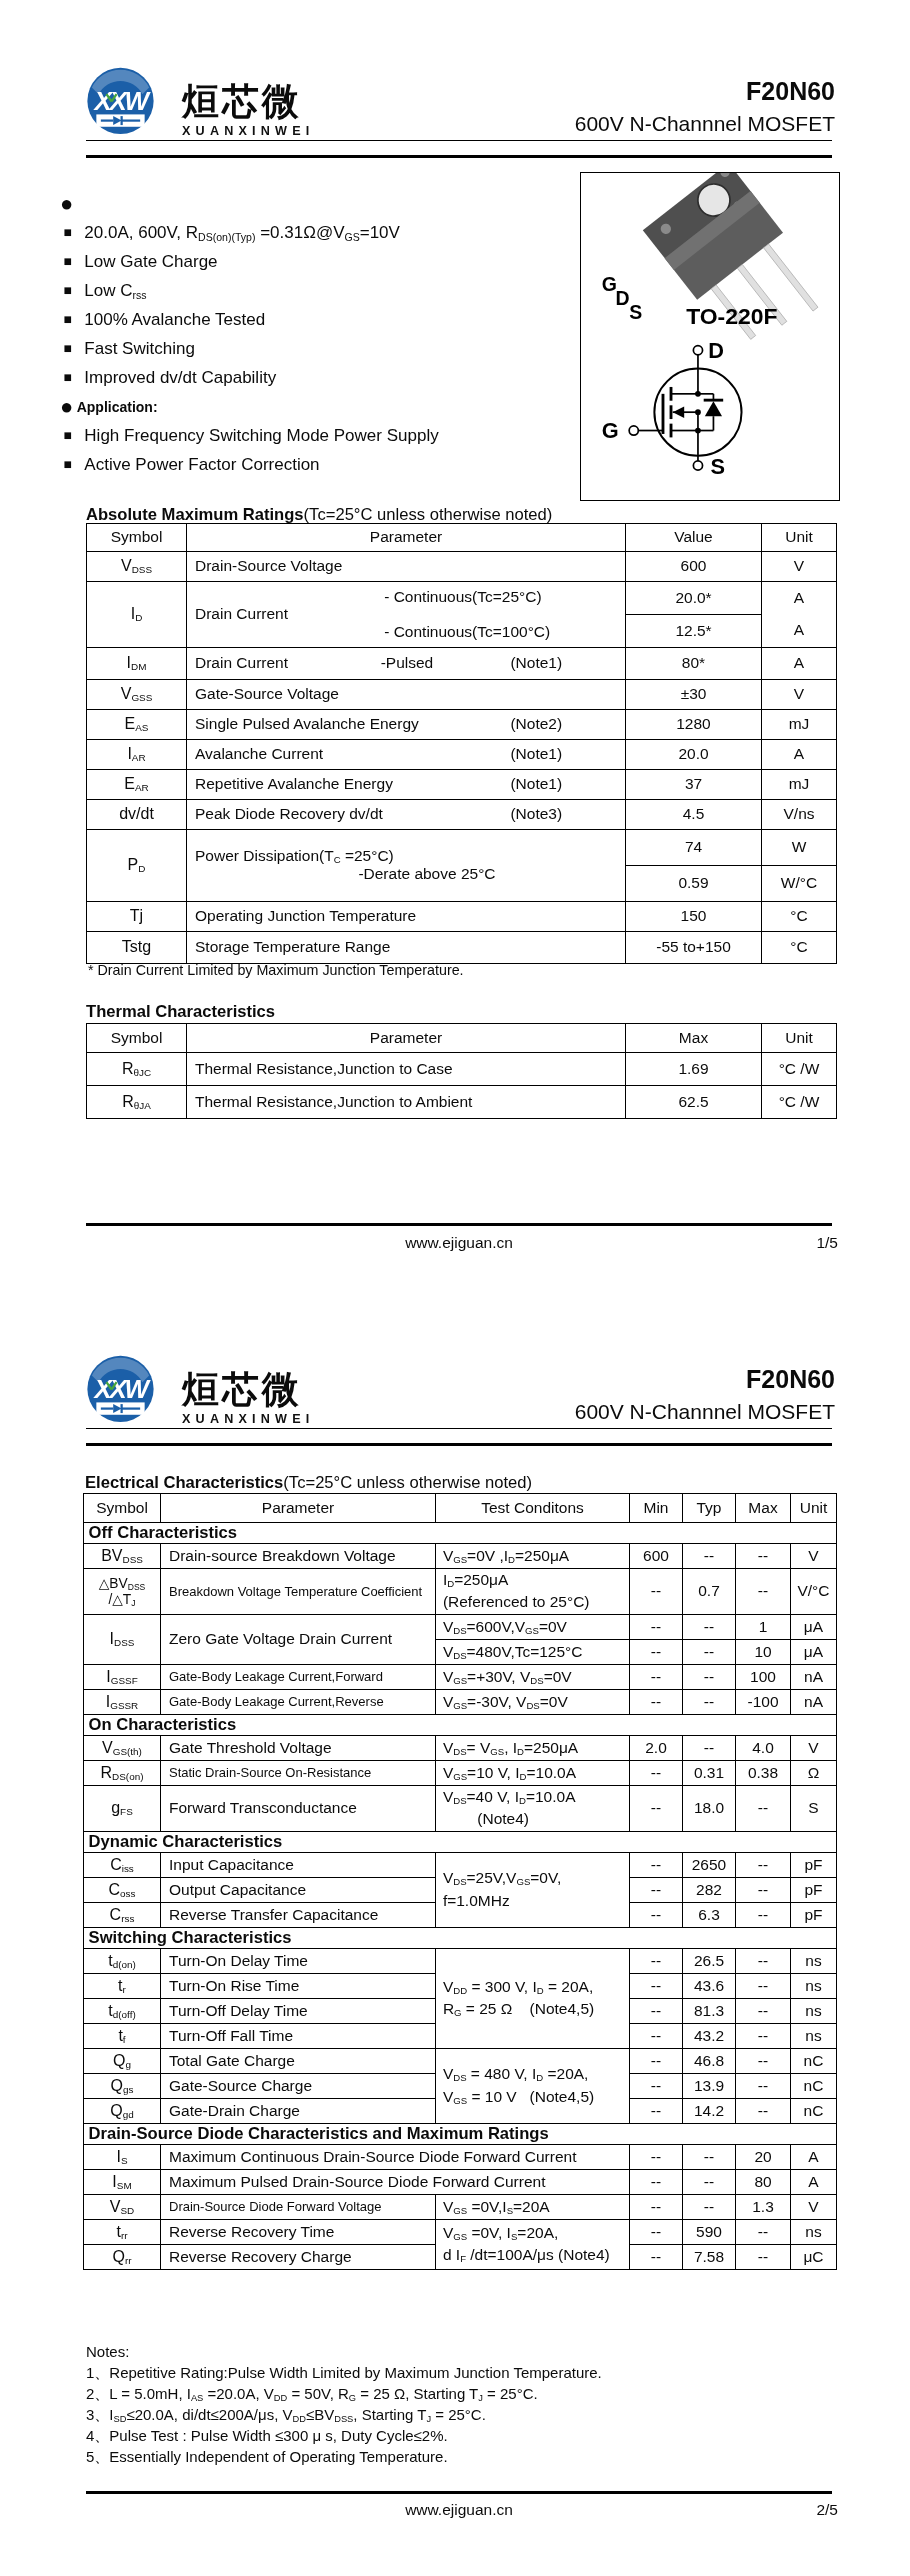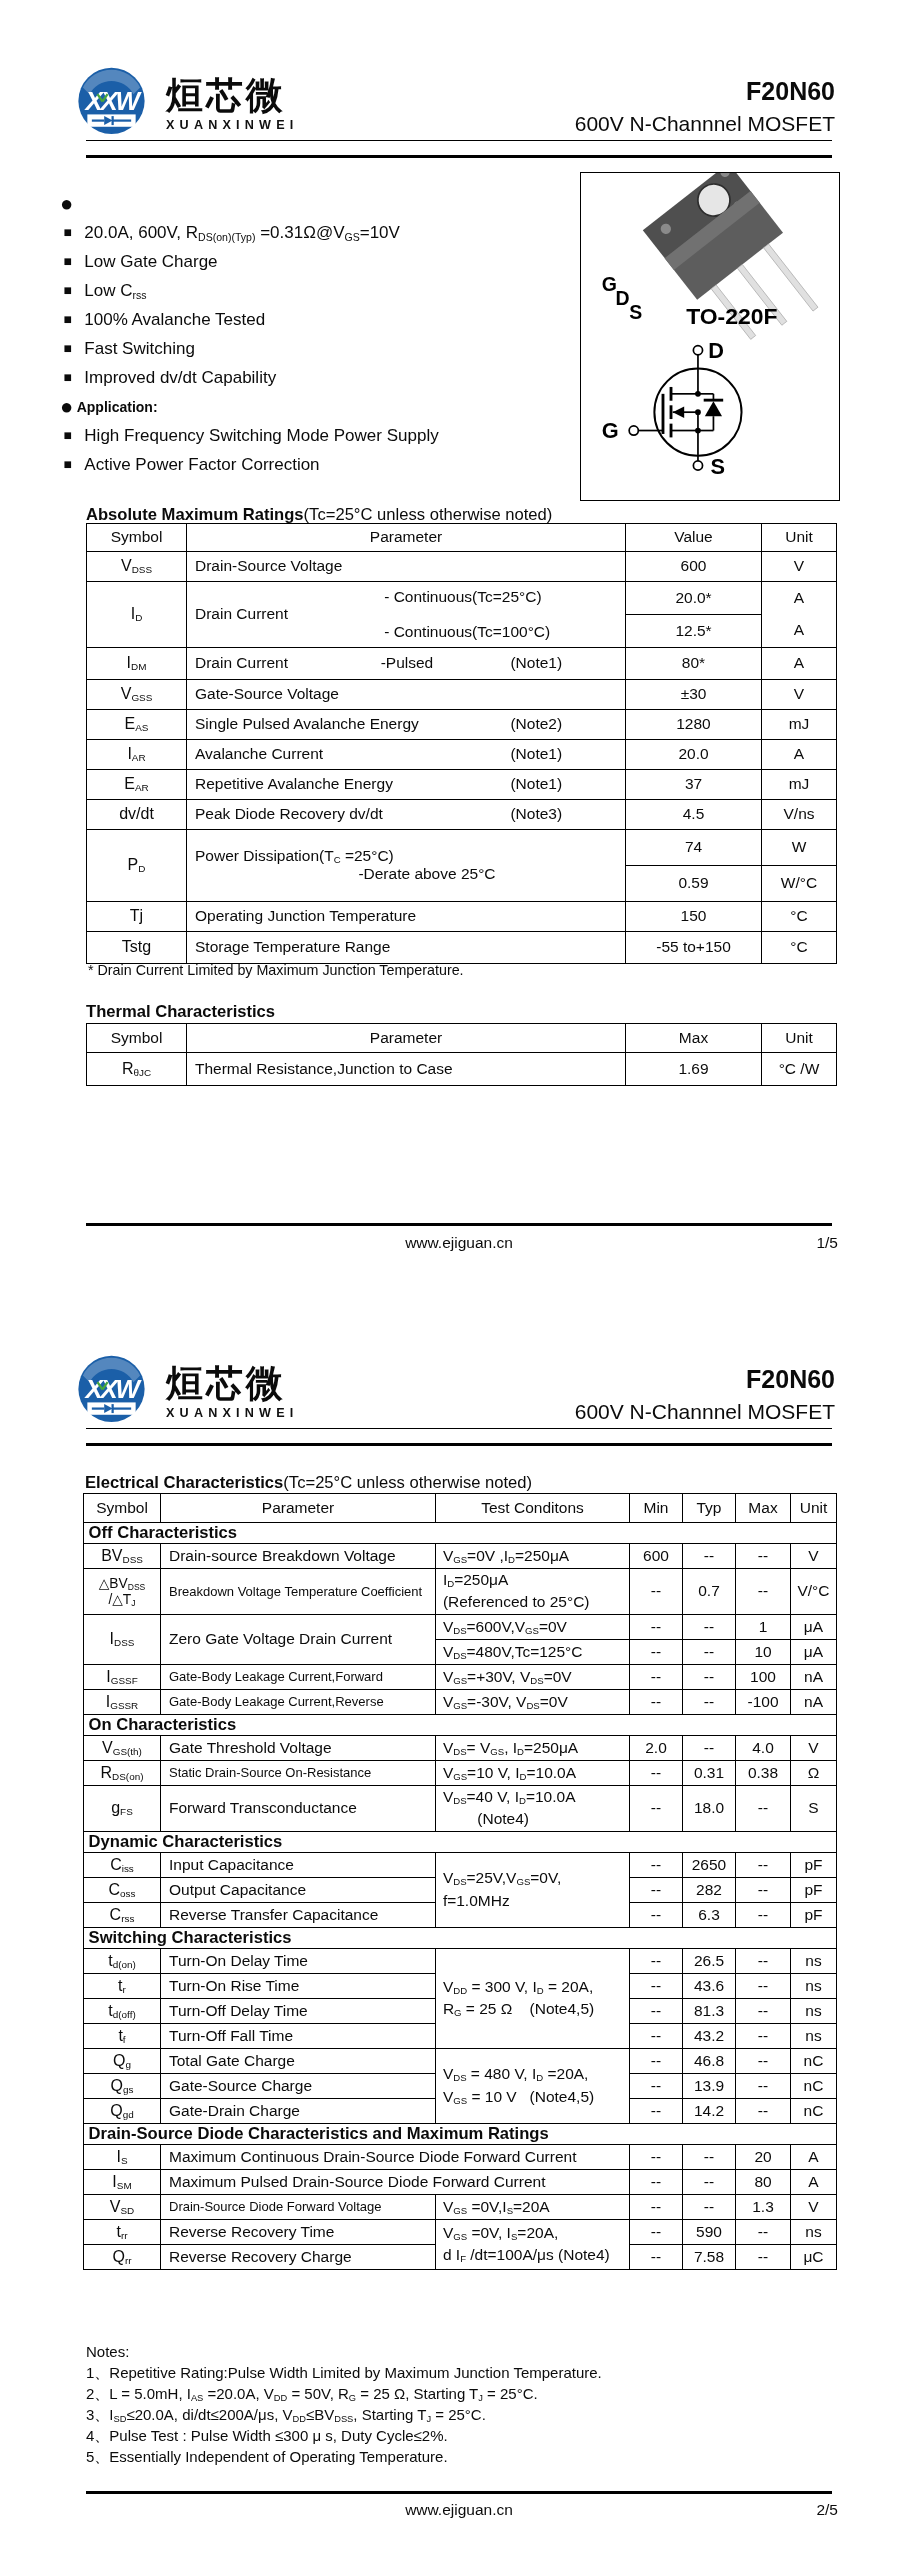--- a/index.html
+++ b/index.html
@@ -2,23 +2,23 @@
 <html style="font-size:9.2px"><head>
 <meta charset="utf-8">
 <style>
   html,body{margin:0;padding:0;background:#ffffff;}
   body{width:910px;height:2576px;position:relative;font-family:"Liberation Sans","DejaVu Sans",sans-serif;color:#0b0b0b;}
   .page{position:absolute;left:0;width:910px;height:1288px;background:#fff;overflow:hidden;}
   #page1{top:0;}
   #page2{top:1288px;}
 
   
-  .logo{position:absolute;left:75px;top:65px;display:flex;align-items:center;}
+  .logo{position:absolute;left:84px;top:65px;display:flex;align-items:flex-end;}
   .logo-mark{width:73px;height:73px;}
-  .brand-text{margin-left:18px;}
+  .brand-text{margin-left:25px;}
   .brand-cn{font-family:"DejaVu Sans",sans-serif;font-size:37px;font-weight:bold;letter-spacing:2.9px;line-height:1.05;margin-top:5.7px;}
   .brand-en{font-size:12.6px;letter-spacing:5.2px;margin-top:2.3px;font-weight:bold;color:#111;}
   .doc-title{position:absolute;right:75px;top:79px;text-align:right;}
   .product{font-size:25px;font-weight:bold;line-height:1;}
   .subtitle{font-size:21px;margin-top:9.2px;line-height:1;}
   .rule-thin{position:absolute;left:86px;width:746px;height:1.1px;background:#000;top:140px;}
   .rule-thick{position:absolute;left:86px;width:746px;height:2.9px;background:#000;top:155px;}
 
   
   .features{position:absolute;left:60px;top:189px;width:510px;}
@@ -342,20 +342,26 @@
       <th>Parameter</th>
       <th>Max</th>
       <th>Unit</th>
     </tr>
     <tr style="height:33px">
       <td class="sym">R<sub>θJC</sub></td>
       <td class="l">Thermal Resistance,Junction to Case</td>
       <td class="c">1.69</td>
       <td class="c">°C /W</td>
     </tr>
+    <tr style="height:33px">
+      <td class="sym">R<sub>θJA</sub></td>
+      <td class="l">Thermal Resistance,Junction to Ambient</td>
+      <td class="c">62.5</td>
+      <td class="c">°C /W</td>
+    </tr>
   </tbody>
     </table>
 
   <div class="footer-rule" style="top:1223px;"></div>
   <div class="footer-url" style="top:1234px;">www.ejiguan.cn</div>
   <div class="footer-page" style="top:1234px;">1/5</div>
 </div>
 
 <div class="page" id="page2">
 

